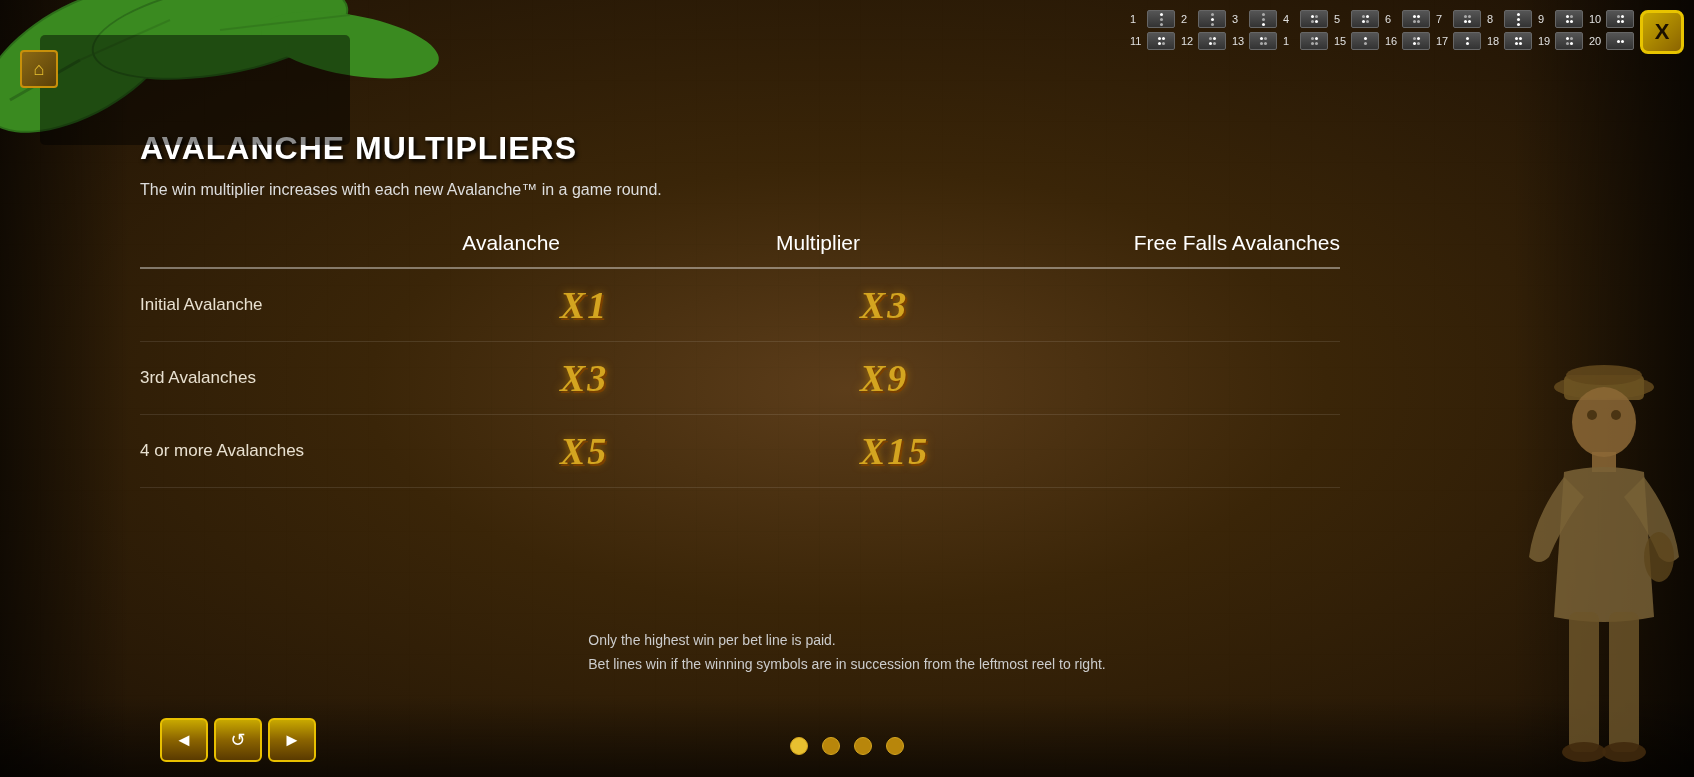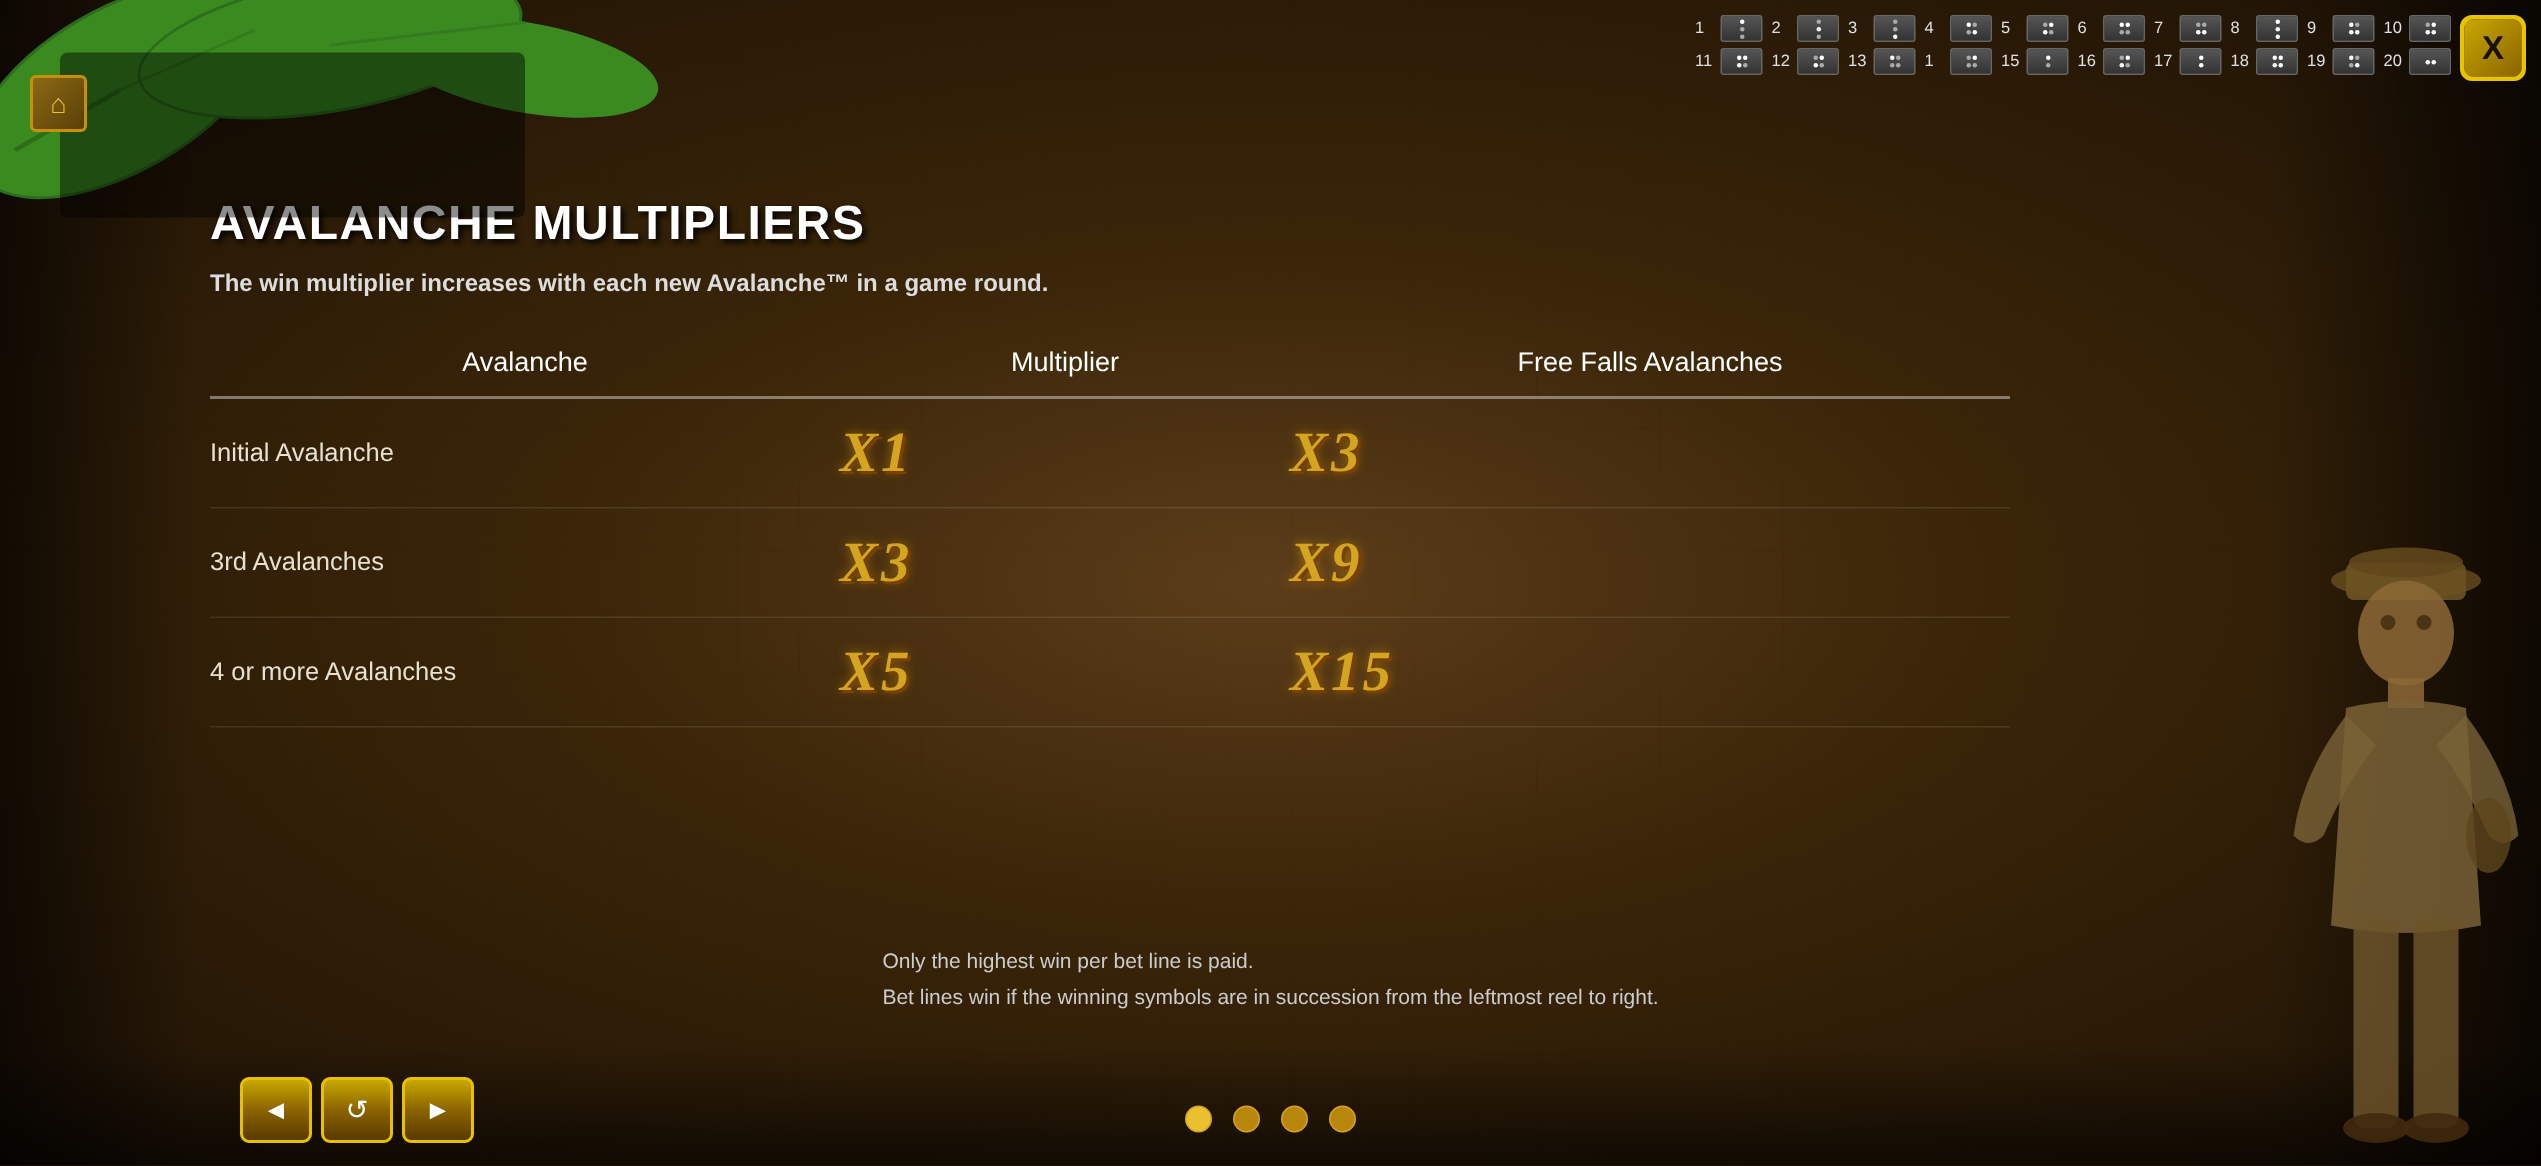--- a/index.html
+++ b/index.html
@@ -181,35 +181,34 @@
       color: #ffffff;
       text-shadow: 2px 2px 4px #000;
       letter-spacing: 1px;
       margin-bottom: 14px;
     }
 
     .subtitle-text {
       font-size: 16px;
       color: #ddd;
       margin-bottom: 32px;
-      font-weight: bold;
     }
 
     
     .multiplier-table {
       width: 100%;
       max-width: 1200px;
       border-collapse: collapse;
     }
 
     .table-header-row th {
-      font-size: 18px;
+      font-size: 21px;
       color: #ffffff;
       font-weight: normal;
-      text-align: center;
+      text-align: right;
       padding-bottom: 12px;
       border-bottom: 2px solid rgba(255,255,255,0.4);
     }
 
     .th-avalanche { width: 35%; }
     .th-multiplier { width: 25%; }
     .th-free-falls { width: 40%; }
 
     .table-row td {
       padding: 14px 0;

